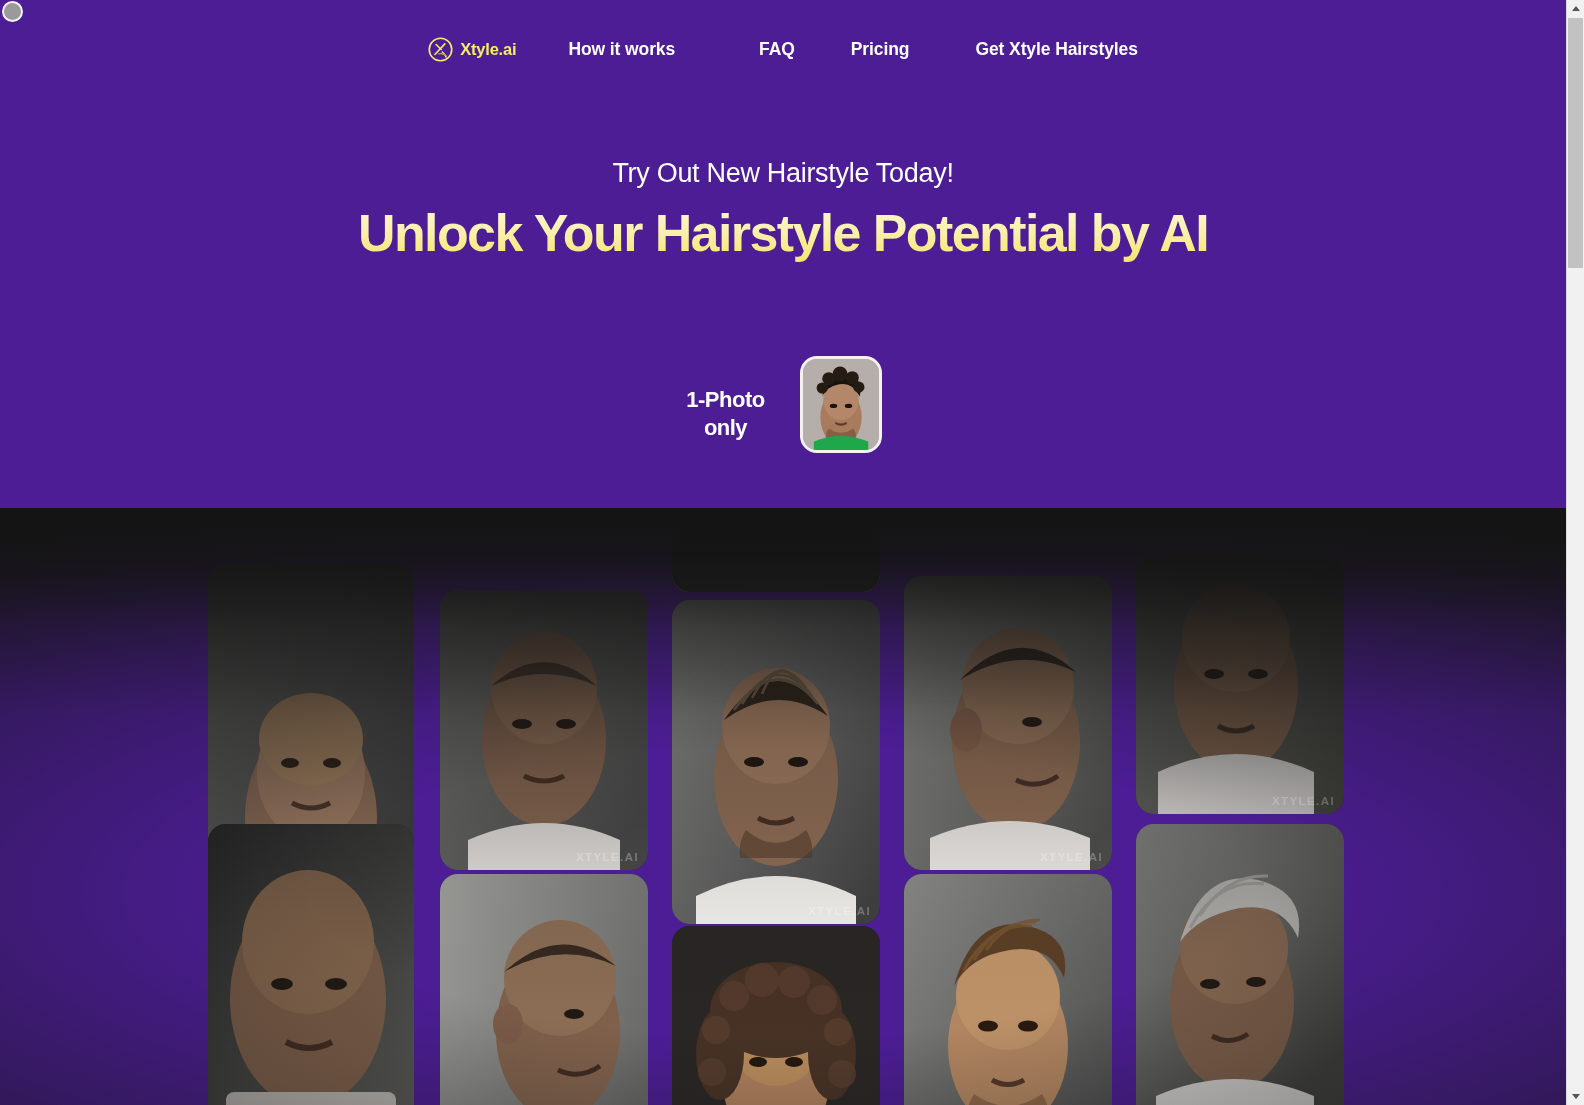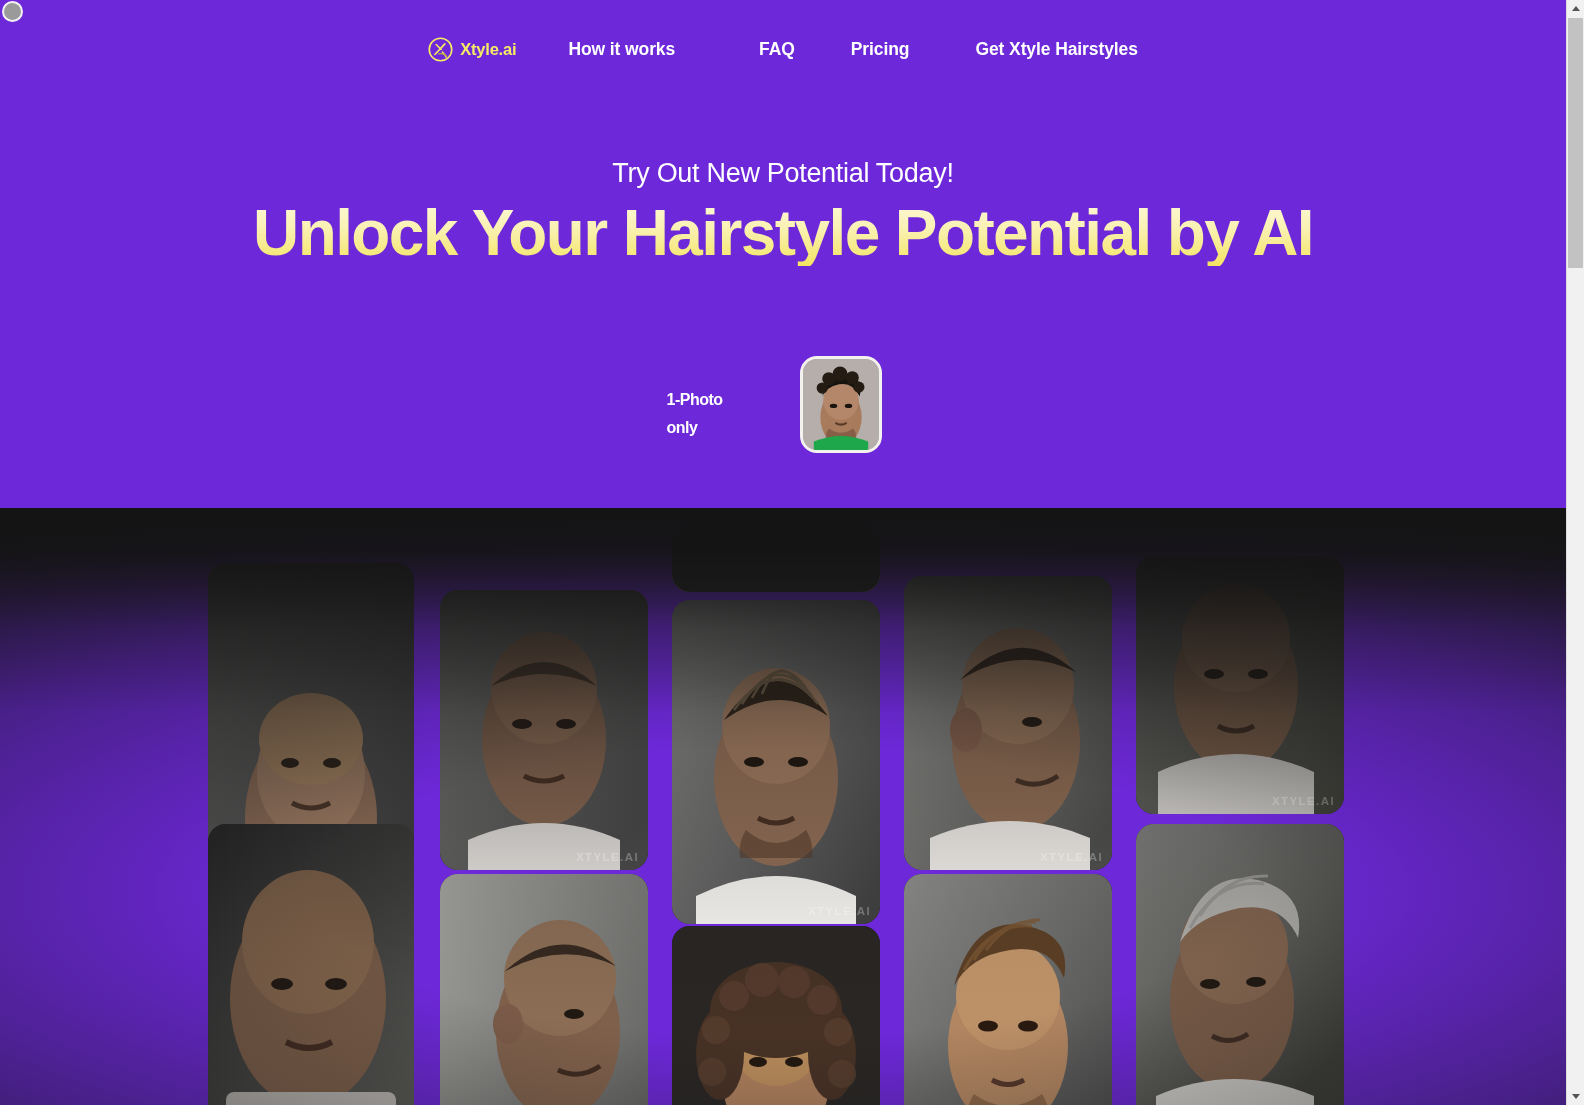--- a/index.html
+++ b/index.html
@@ -16,21 +16,21 @@
     font-family: "Liberation Sans", sans-serif;
     position: relative;
   }
 
   
   .viewport {
     position: absolute;
     left: 0; top: 0;
     width: 1566px;
     height: 1105px;
-    background: #6d28d9;
+    background: #4c1d95;
     overflow: hidden;
   }
 
   
   .cursor-dot {
     position: absolute;
     left: 2px; top: 1px;
     width: 21px; height: 21px;
     border-radius: 50%;
     background: #9a9a9a;
@@ -104,21 +104,21 @@
     color: #ffffff;
     font-size: 27px;
     font-weight: 400;
     letter-spacing: -0.3px;
   }
 
   .headline {
     position: absolute;
     left: 153px; top: 200px;
     width: 1260px;
-    font-size: 64px;
+    font-size: 52px;
     line-height: 66px;
     font-weight: 800;
     letter-spacing: -1.6px;
     background-image: linear-gradient(180deg, #fdf8d8 0%, #faf1b4 42%, #f3e461 100%);
     -webkit-background-clip: text;
     background-clip: text;
     color: transparent;
     -webkit-text-fill-color: transparent;
   }
 
@@ -130,23 +130,23 @@
     height: 130px;
     display: flex;
     align-items: flex-start;
     justify-content: center;
     z-index: 31;
   }
 
   .feat-left {
     width: 118px;
     padding-top: 30px;
-    text-align: left;
+    text-align: center;
     color: #ffffff;
-    font-size: 16px;
+    font-size: 22px;
     line-height: 28px;
     font-weight: 700;
     letter-spacing: -0.5px;
     white-space: pre-line;
   }
 
   .portrait {
     position: relative;
     width: 82px;
     height: 97px;
@@ -538,21 +538,21 @@
       <div class="nav-gap-1"></div>
       <a class="nav-link">FAQ</a>
       <div class="nav-gap-2"></div>
       <a class="nav-link">Pricing</a>
       <div class="nav-gap-3"></div>
       <a class="nav-link">Get Xtyle Hairstyles</a>
     </div>
   </nav>
 
   <div class="hero">
-    <div class="eyebrow">Try Out New Potential Today!</div>
+    <div class="eyebrow">Try Out New Hairstyle Today!</div>
     <h1 class="headline">Unlock Your Hairstyle Potential by AI</h1>
   </div>
 
   <div class="feature-row">
 
     <div class="feat-left">1-Photo
 only</div>
 
     <div class="portrait">
       <svg viewBox="0 0 82 97" preserveAspectRatio="xMidYMid slice">

